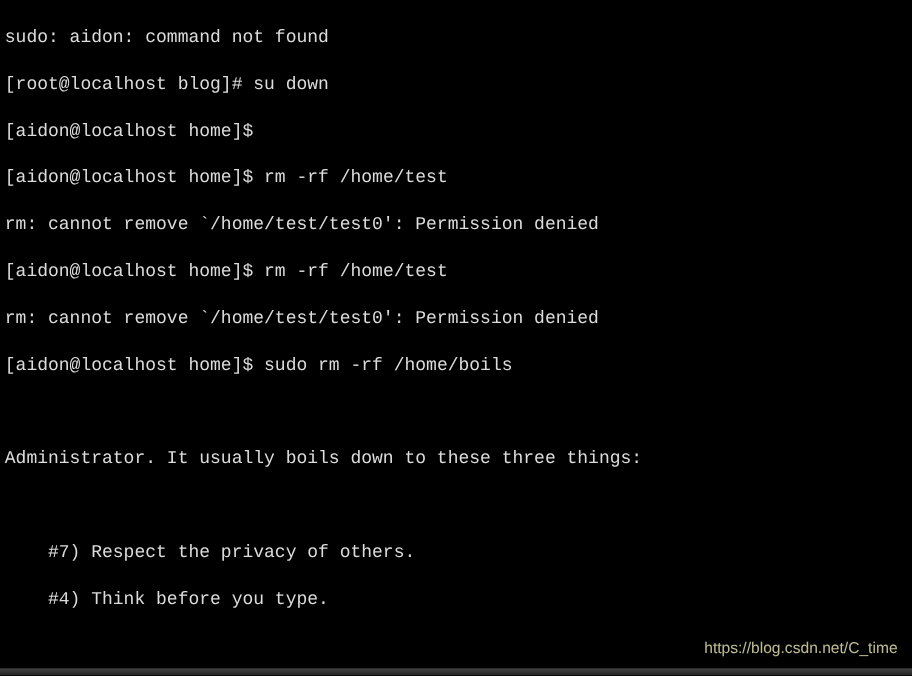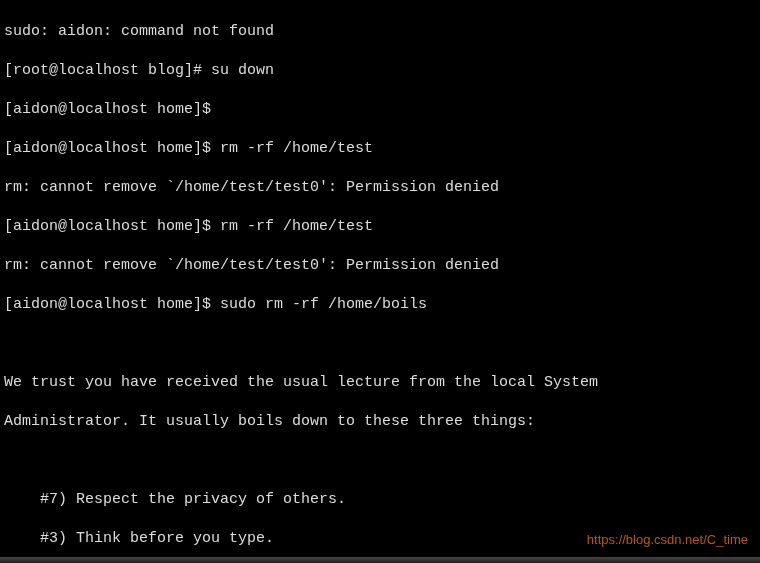--- a/index.html
+++ b/index.html
@@ -23,21 +23,21 @@
       white-space: pre;
     }
     .line {
       display: block;
       min-height: 1.3em;
     }
     .watermark {
       position: absolute;
       bottom: 14px;
       right: 12px;
-      color: #f97316;
+      color: #fef9c3;
       font-size: 13px;
       font-family: Arial, sans-serif;
       opacity: 0.75;
     }
     .bottom-bar {
       position: absolute;
       bottom: 0;
       left: 0;
       right: 0;
       height: 6px;
@@ -50,25 +50,24 @@
 <div class="terminal">
 <span class="line">sudo: aidon: command not found</span>
 <span class="line"><span>[root@localhost blog]# </span><span>su down</span></span>
 <span class="line">[aidon@localhost home]$</span>
 <span class="line"><span>[aidon@localhost home]$ </span><span>rm -rf /home/test</span></span>
 <span class="line">rm: cannot remove `/home/test/test0': Permission denied</span>
 <span class="line"><span>[aidon@localhost home]$ </span><span>rm -rf /home/test</span></span>
 <span class="line">rm: cannot remove `/home/test/test0': Permission denied</span>
 <span class="line"><span>[aidon@localhost home]$ </span><span>sudo rm -rf /home/boils</span></span>
 <span class="line"></span>
-<span class="line">We trust you have received the usual lecture from the local System</span>
 <span class="line">Administrator. It usually boils down to these three things:</span>
 <span class="line"></span>
 <span class="line">    #7) Respect the privacy of others.</span>
-<span class="line">    #3) Think before you type.</span>
+<span class="line">    #4) Think before you type.</span>
 
 
 
 
 
 
 
 </div>
 
 <div class="watermark">https://blog.csdn.net/C_time</div>

